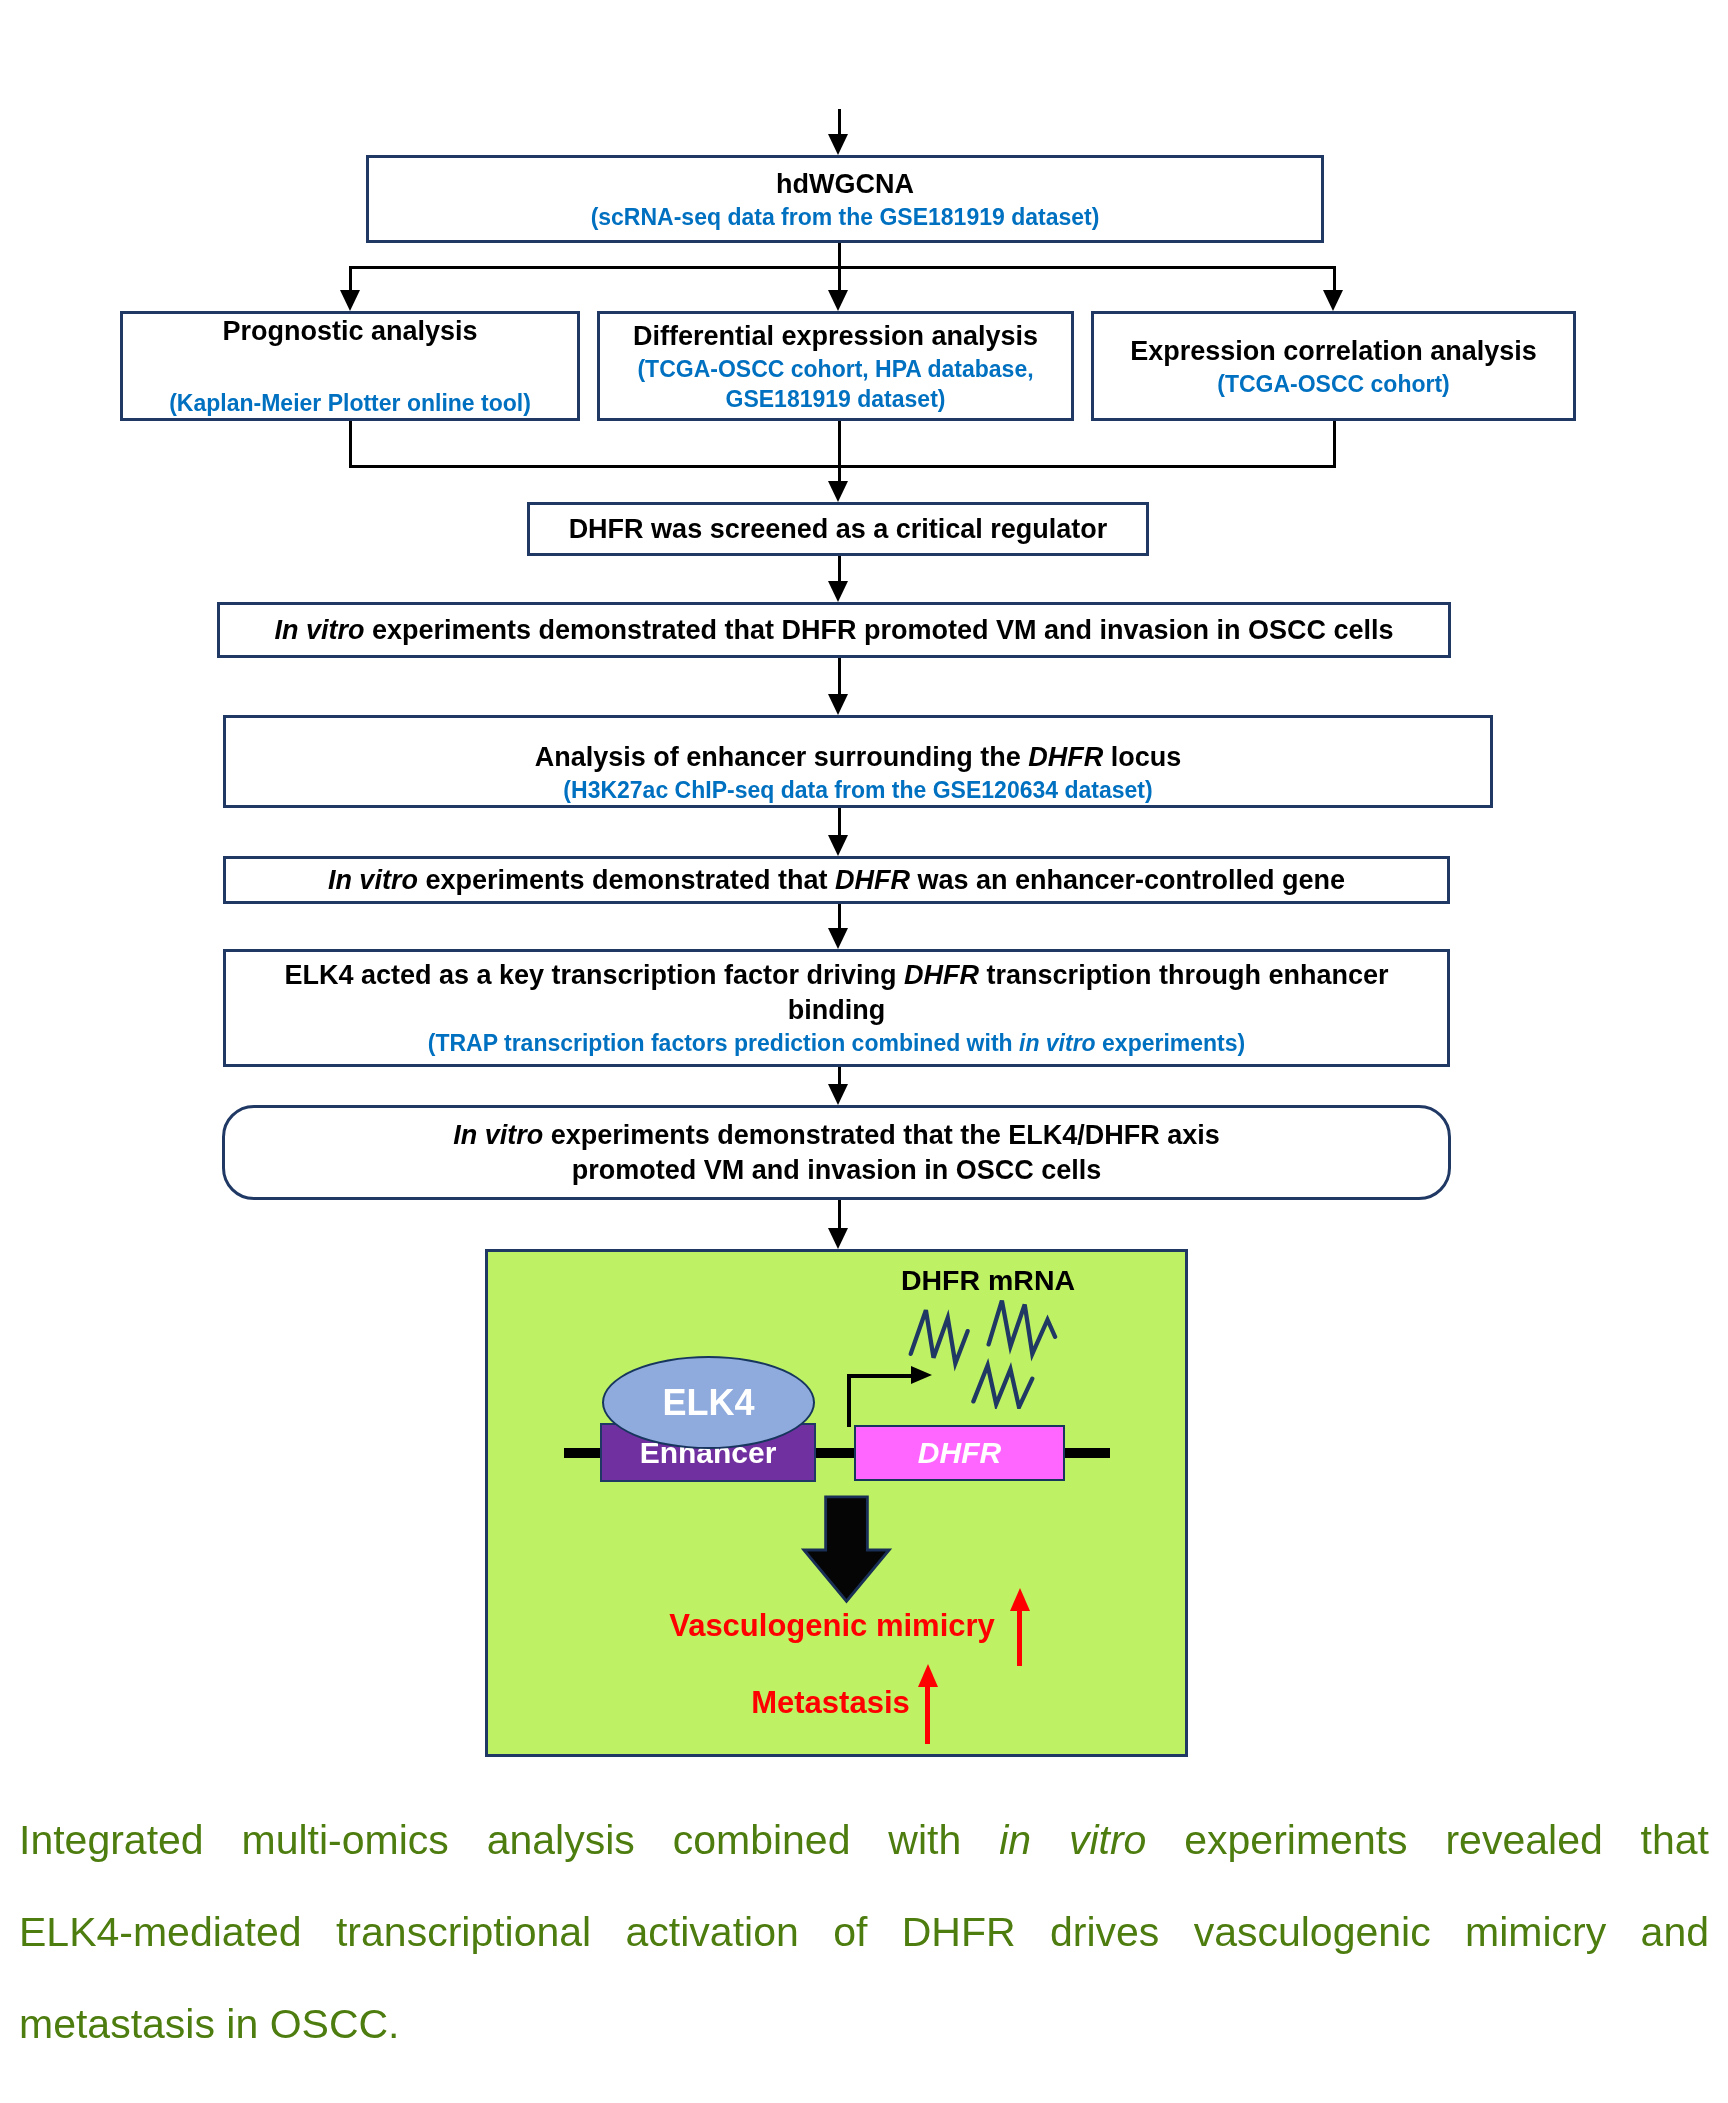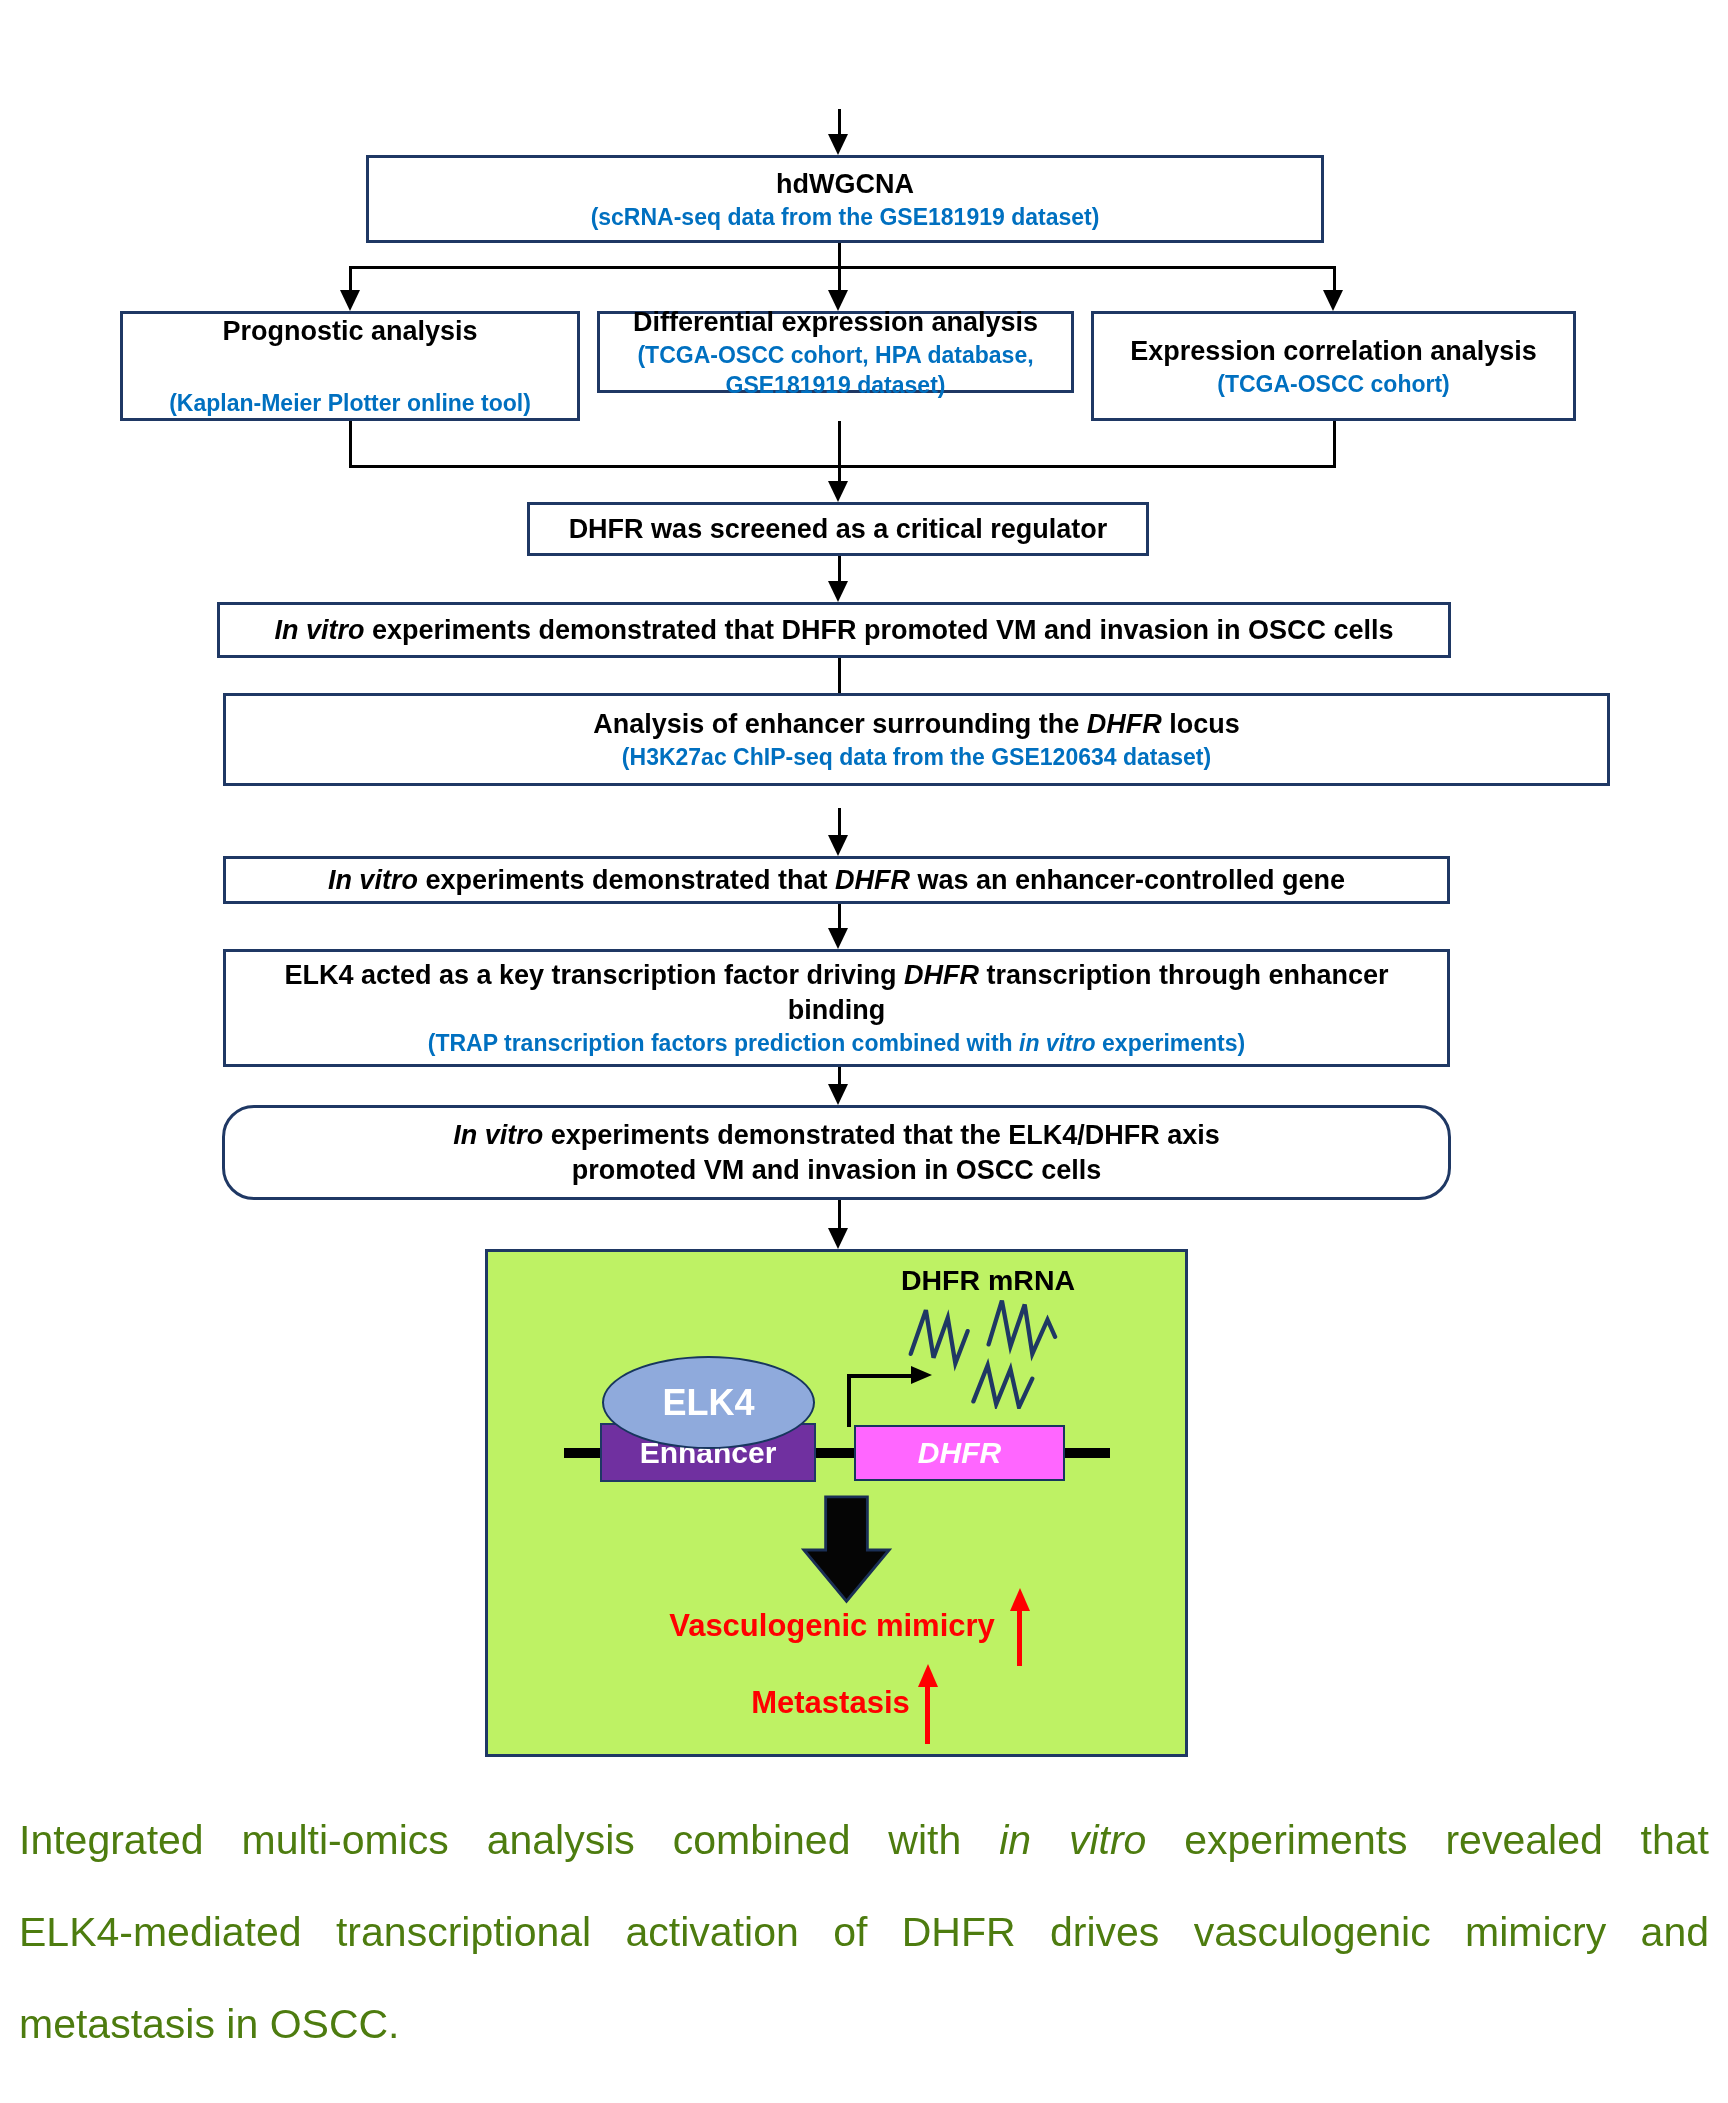--- a/index.html
+++ b/index.html
@@ -81,21 +81,21 @@
   <div class="ah-down" style="left:340px;top:290px;"></div>
   <div class="vline" style="left:838px;top:266px;height:25px;"></div>
   <div class="ah-down" style="left:828px;top:290px;"></div>
   <div class="vline" style="left:1333px;top:266px;height:25px;"></div>
   <div class="ah-down" style="left:1323px;top:290px;"></div>
 
   <div class="box" style="left:120px;top:311px;width:460px;height:110px;justify-content:space-between;">
     <div class="t"><span>Prognostic analysis</span></div>
     <div class="s"><span>(Kaplan-Meier Plotter online tool)</span></div>
   </div>
-  <div class="box" style="left:597px;top:311px;width:477px;height:82px;">
+  <div class="box" style="left:597px;top:311px;width:477px;height:110px;">
     <div class="t"><span>Differential expression analysis</span></div>
     <div class="s"><span>(TCGA-OSCC cohort, HPA database,</span></div>
     <div class="s"><span>GSE181919 dataset)</span></div>
   </div>
   <div class="box" style="left:1091px;top:311px;width:485px;height:110px;">
     <div class="t"><span>Expression correlation analysis</span></div>
     <div class="s"><span>(TCGA-OSCC cohort)</span></div>
   </div>
 
   <div class="vline" style="left:349px;top:421px;height:47px;"></div>
@@ -112,21 +112,21 @@
   <div class="vline" style="left:838px;top:556px;height:27px;"></div>
   <div class="ah-down" style="left:828px;top:581px;"></div>
 
   <div class="box" style="left:217px;top:602px;width:1234px;height:56px;">
     <div class="t"><span class="it">In vitro</span><span> experiments demonstrated that DHFR promoted VM and invasion in OSCC cells</span></div>
   </div>
 
   <div class="vline" style="left:838px;top:658px;height:38px;"></div>
   <div class="ah-down" style="left:828px;top:694px;"></div>
 
-  <div class="box" style="left:223px;top:693px;width:1387px;height:93px;">
+  <div class="box" style="left:223px;top:715px;width:1270px;height:93px;justify-content:flex-end;">
     <div class="t"><span>Analysis of enhancer surrounding the </span><span class="it">DHFR</span><span> locus</span></div>
     <div class="s"><span>(H3K27ac ChIP-seq data from the GSE120634 dataset)</span></div>
   </div>
 
   <div class="vline" style="left:838px;top:808px;height:28.5px;"></div>
   <div class="ah-down" style="left:828px;top:835px;"></div>
 
   <div class="box" style="left:223px;top:856px;width:1227px;height:48px;">
     <div class="t"><span class="it">In vitro</span><span> experiments demonstrated that </span><span class="it">DHFR</span><span> was an enhancer-controlled gene</span></div>
   </div>

